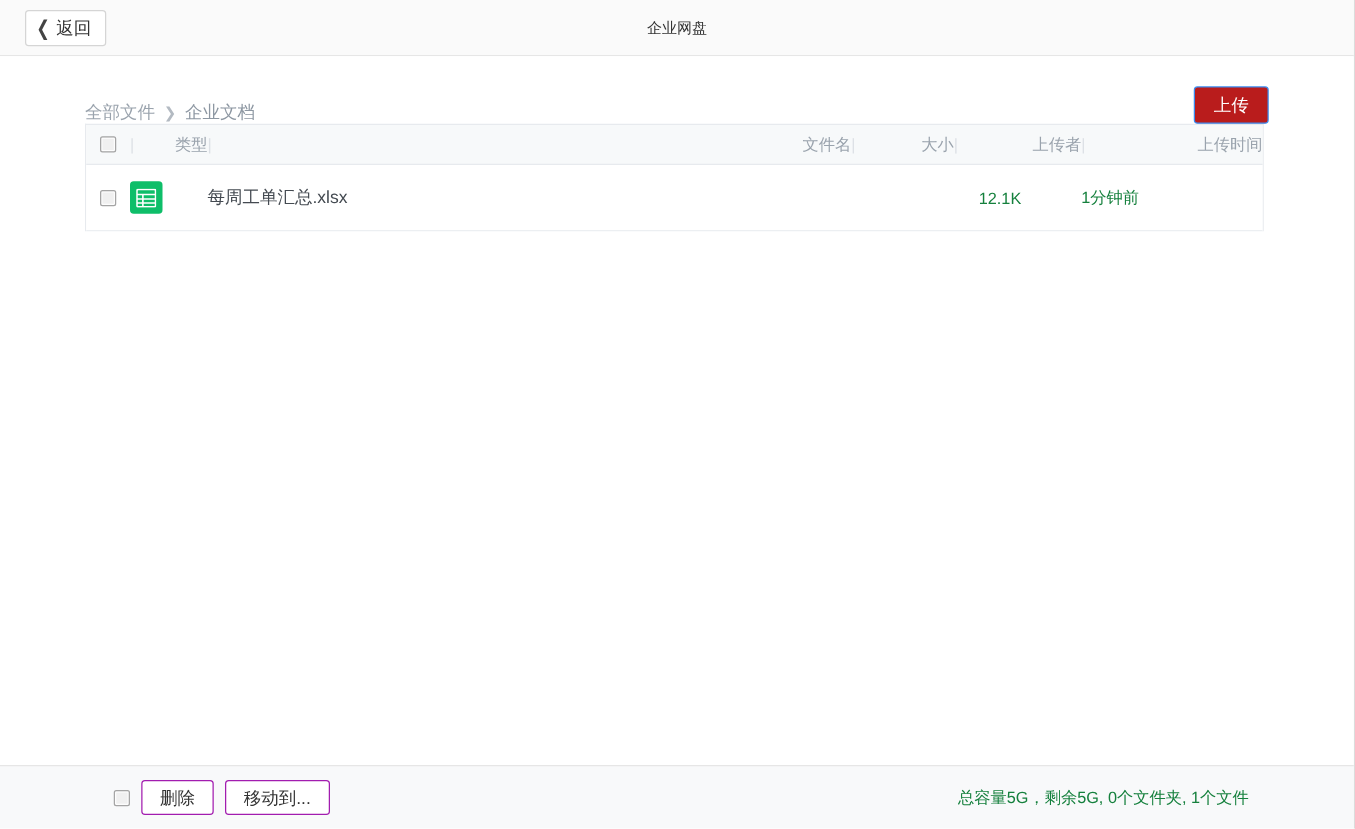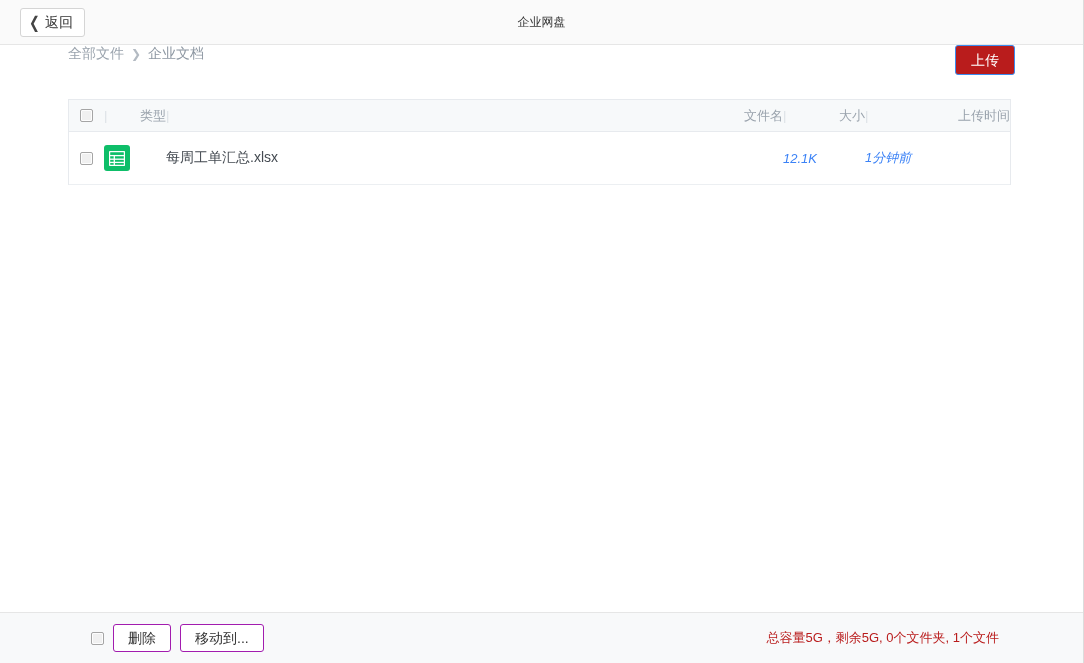--- a/index.html
+++ b/index.html
@@ -77,21 +77,21 @@
     position: relative;
     background: #ffffff;
     overflow: hidden;
   }
 
   .toolbar {
     position: relative;
     height: 54px;
     margin: 0 68px 0 68px;
     display: flex;
-    align-items: flex-start;
+    align-items: flex-end;
   }
   .breadcrumb {
     display: flex;
     align-items: center;
     gap: 7px;
     font-size: 14px;
     color: #9aa3ad;
   }
   .crumb {
     color: #9aa3ad;
@@ -198,21 +198,21 @@
     align-items: center;
     justify-content: center;
   }
   .file-name {
     color: #444a51;
     font-size: 14px;
     cursor: pointer;
   }
   .trow .c-size,
   .trow .c-user,
-  .trow .c-time { color: #3b82f6; font-size: 13px; font-style: italic; }
+  .trow .c-time { color: #15803d; font-size: 13px; }
 
   
   .footer {
     height: 51px;
     min-height: 51px;
     background: #f8f9fa;
     border-top: 1px solid #e6e6e6;
     display: flex;
     align-items: center;
     padding: 0 84px 0 0;
@@ -231,21 +231,21 @@
     background: #ffffff;
     border-radius: 3px;
     font-size: 14px;
     color: #333333;
     cursor: pointer;
     white-space: nowrap;
   }
   .footer-status {
     margin-left: auto;
     font-size: 13px;
-    color: #b91c1c;
+    color: #15803d;
     white-space: nowrap;
   }
 </style>
 </head>
 <body>
 
 <div class="app-frame">
 
   <div class="topbar">
     <button class="back-button">
@@ -279,20 +279,24 @@
           <span>类型</span>
         </div>
         <div class="cell c-name">
           <span class="divider">|</span>
           <span>文件名</span>
         </div>
         <div class="cell c-size">
           <span class="divider">|</span>
           <span>大小</span>
         </div>
+        <div class="cell c-user">
+          <span class="divider">|</span>
+          <span>上传者</span>
+        </div>
         <div class="cell c-time">
           <span class="divider">|</span>
           <span>上传时间</span>
         </div>
       </div>
 
       <div class="trow">
         <div class="cell c-check">
           <input type="checkbox" class="cb" style="">
         </div>

